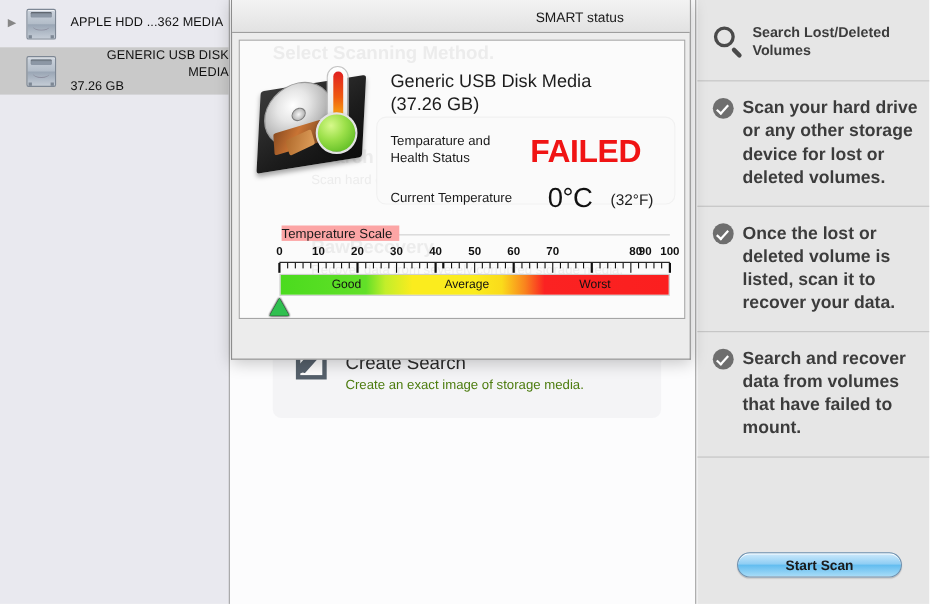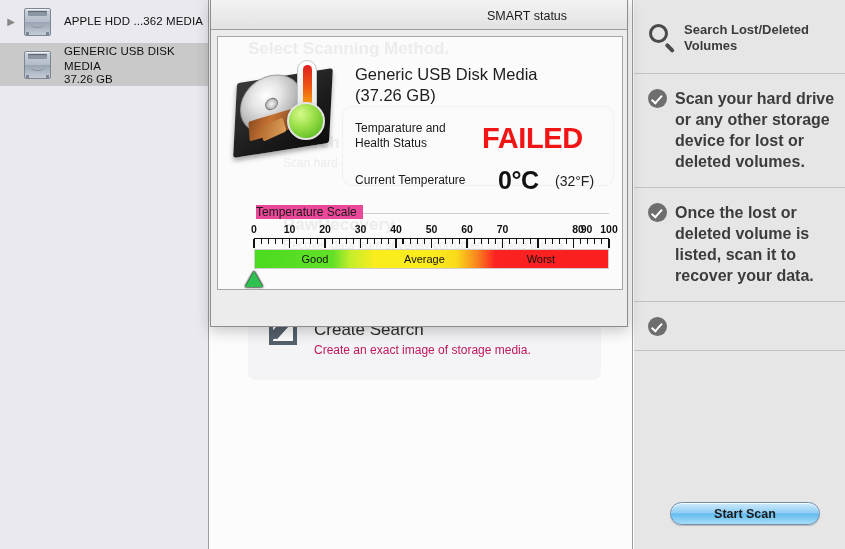--- a/index.html
+++ b/index.html
@@ -85,20 +85,21 @@
     width: 23px; height: 3px;
     border-left: 3px solid #7d8794;
     border-right: 3px solid #7d8794;
   }
 
   .device-label {
     font-size: 11.5px;
     color: #111;
     line-height: 1.24;
     letter-spacing: .1px;
+    text-align: right;
   }
   .device-sub {
     font-size: 11.5px;
     color: #111;
   }
 
   
   #center-panel {
     position: absolute;
     left: 209px; top: 0;
@@ -179,21 +180,21 @@
     position: absolute;
     left: 105px;
     font-size: 17px;
     color: #2b2b2b;
     white-space: nowrap;
   }
   .ci-desc {
     position: absolute;
     left: 105px;
     font-size: 12px;
-    color: #be185d;
+    color: #4d7c0f;
     white-space: nowrap;
   }
 
   
   #info-sidebar {
     position: absolute;
     left: 634px; top: 0;
     width: 211px; height: 549px;
     background: #e6e6e6;
   }
@@ -455,38 +456,38 @@
     left: 264px; top: 85px;
     font-size: 29px;
     font-weight: bold;
     color: #f01414;
     letter-spacing: -.4px;
   }
   .stat-temp {
     position: absolute;
     left: 280px; top: 129px;
     font-size: 25px;
-    font-weight: bold;
+    font-weight: normal;
     color: #111;
     letter-spacing: -.5px;
   }
   .stat-temp-f {
     position: absolute;
     left: 337px; top: 136px;
     font-size: 14px;
     color: #222;
   }
 
   
   .scale-title {
     position: absolute;
     left: 38px; top: 168px;
     font-size: 12px;
     color: #1a1a1a;
-    background: #ec4899;
+    background: #fca5a5;
     padding-right: 6px;
     z-index: 2;
   }
   .scale-rule {
     position: absolute;
     left: 38px; top: 176px;
     width: 353px;
     border-top: 1px solid #cfcfcf;
   }
 
@@ -638,20 +639,21 @@
     <div class="info-item">
       <span class="check-badge"></span>
       <span class="info-item-text">Scan your hard drive or any other storage device for lost or deleted volumes.</span>
     </div>
     <div class="info-item">
       <span class="check-badge"></span>
       <span class="info-item-text">Once the lost or deleted volume is listed, scan it to recover your data.</span>
     </div>
     <div class="info-item">
       <span class="check-badge"></span>
+      <span class="info-item-text">Search and recover data from volumes that have failed to mount.</span>
     </div>
   </div>
 
   <div id="start-scan-button">Start Scan</div>
 
   <div id="smart-dialog">
 
     <div class="tab-bar">
       <div class="tab inactive">SMART status</div>
     </div>

